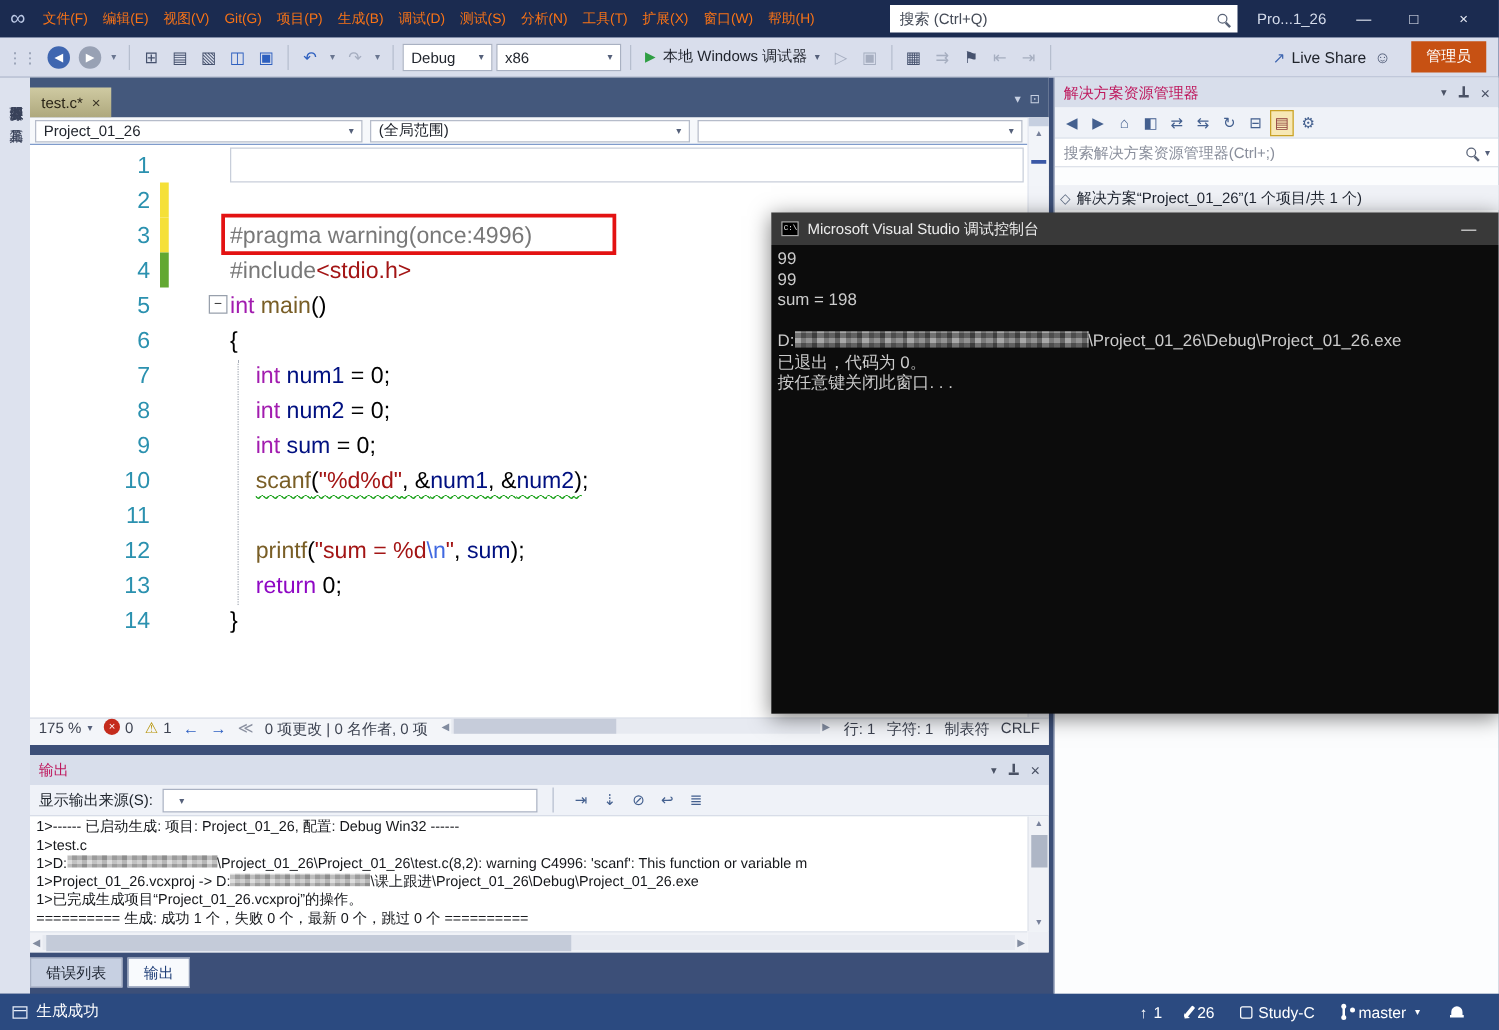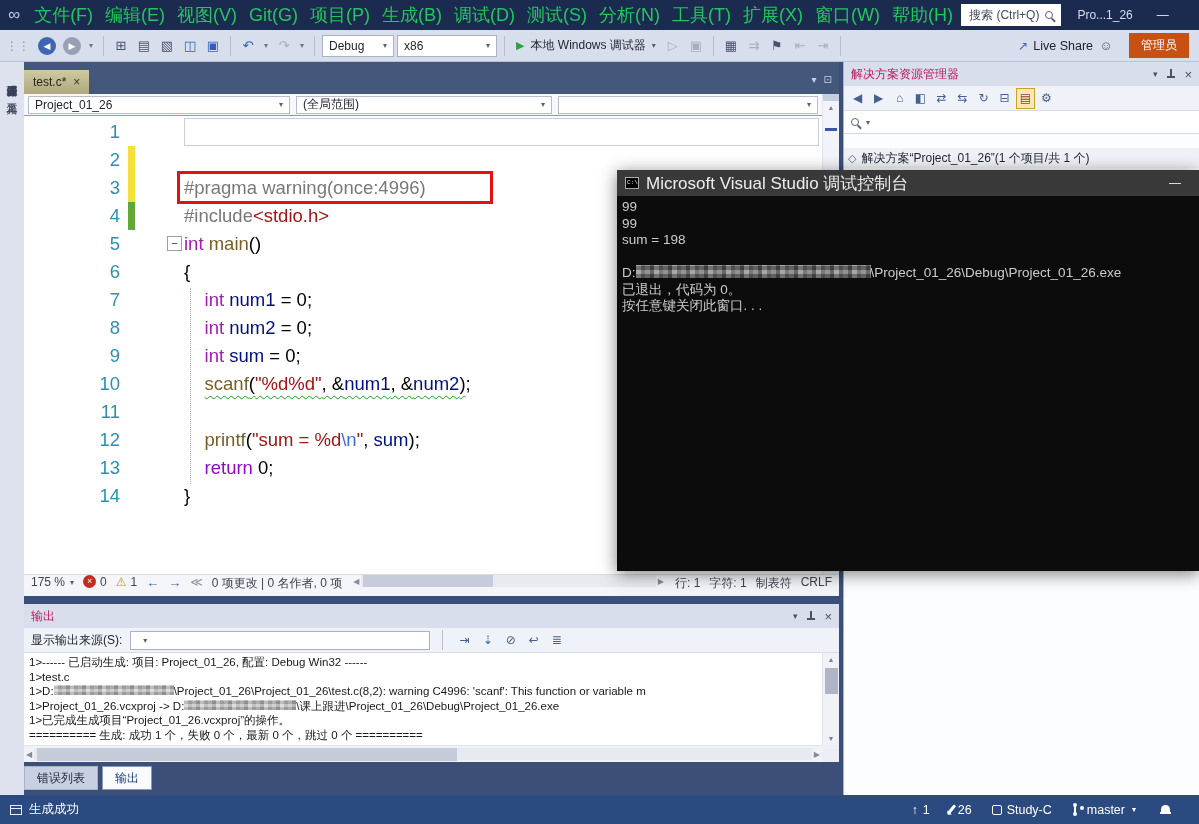--- a/index.html
+++ b/index.html
@@ -2,21 +2,21 @@
 <html><head>
 <meta charset="utf-8">
 <style>
 *{margin:0;padding:0;box-sizing:border-box;font-family:"Liberation Sans","DejaVu Sans",sans-serif}
 html,body{width:1199px;height:824px;overflow:hidden}
 body{position:relative;background:#3C4F78}
 
 .titlebar{position:absolute;left:0;top:0;width:1199px;height:30px;background:#1B2B50;display:flex;align-items:center;padding:0 8px;gap:2px}
 .vs-logo{color:#BCC9E6;font-size:17px;margin-right:6px;font-style:italic}
 #menu-bar{display:flex}
-.menu-item{color:#22c55e;font-size:18px;padding:0 6px;line-height:30px;white-space:nowrap}
+.menu-item{color:#f97316;font-size:11px;padding:0 6px;line-height:30px;white-space:nowrap}
 .qsearch{width:278px;height:22px;background:#fff;display:flex;align-items:center;padding:0 8px;margin-left:auto;gap:6px}
 .qtext{flex:1;font-size:12px;color:#454B57;white-space:nowrap;overflow:hidden}
 .mag{width:8px;height:8px;border:1.5px solid #5A6478;border-radius:50%;position:relative;display:inline-block;flex:none}
 .mag::after{content:"";position:absolute;width:5px;height:1.5px;background:#5A6478;right:-4px;bottom:-2px;transform:rotate(45deg)}
 .wtitle{color:#D5DCEC;font-size:12px;margin:0 8px 0 14px;white-space:nowrap}
 .wbtns{display:flex}
 .wbtns span{width:40px;text-align:center;line-height:30px;color:#E6EAF4;font-size:12px}
 
 .toolbar{position:absolute;left:0;top:30px;width:1199px;height:32px;background:#D9DEEC;border-bottom:1px solid #B9C1D4;display:flex;align-items:center;padding:0 6px;gap:3px}
 .grip{color:#8D97AC;font-size:12px;margin-right:3px}
@@ -82,21 +82,21 @@
 .hscroll{flex:1;display:flex;align-items:center;min-width:100px}
 .sc-ar{font-size:8px;color:#828CA0;padding:0 2px}
 .sc-track{flex:1;height:12px;background:#E7EAF1;position:relative}
 .sc-thumb{position:absolute;left:2px;top:0;height:12px;width:130px;background:#C6CCDA}
 .es-right{white-space:nowrap}
 
 .console{position:absolute;left:617px;top:170px;width:582px;height:401px;z-index:60;box-shadow:0 3px 16px rgba(0,0,0,.5)}
 .con-title{height:26px;background:#393939;display:flex;align-items:center;padding:0 8px;gap:7px}
 .con-icon{width:14px;height:12px;background:#000;border:1px solid #AAA;position:relative;flex:none}
 .con-icon::before{content:"C:\\";position:absolute;left:1px;top:0;font-size:6px;color:#EEE;line-height:10px;font-family:"Liberation Mono",monospace}
-.con-title-text{color:#ECECEC;font-size:17px;flex:1;white-space:nowrap;overflow:hidden}
+.con-title-text{color:#ECECEC;font-size:12px;flex:1;white-space:nowrap;overflow:hidden}
 .con-min{color:#ECECEC;font-size:12px;padding:0 10px}
 .con-body{position:absolute;top:26px;left:0;right:0;bottom:0;background:#0C0C0C;padding:3px 5px;font-family:"Liberation Mono","DejaVu Sans Mono",monospace;font-size:13.5px;color:#CCC;white-space:pre;overflow:hidden}
 .con-line{height:16.5px;line-height:16.5px}
 .mosaic{display:inline-block;height:13px;vertical-align:-1px}
 .mosaic.dark{background-image:repeating-linear-gradient(0deg,rgba(0,0,0,.28) 0 4px,rgba(255,255,255,.10) 4px 8px),repeating-linear-gradient(90deg,#9E9E9E 0 5px,#6B6B6B 5px 9px,#878787 9px 14px,#565656 14px 18px)}
 .mosaic.light{height:10px;vertical-align:0;background-image:repeating-linear-gradient(0deg,rgba(0,0,0,.10) 0 3px,rgba(255,255,255,.25) 3px 6px),repeating-linear-gradient(90deg,#D2D2D2 0 4px,#ADADAD 4px 8px,#C2C2C2 8px 12px,#9E9E9E 12px 16px)}
 
 .tw-header{height:24px;background:#D8DEEB;display:flex;align-items:center;padding:0 7px;flex:none}
 .tw-title{font-size:12px;color:#be185d;flex:1;white-space:nowrap;overflow:hidden}
 .tw-hicons{display:flex;align-items:center;gap:9px;color:#4A5265}
@@ -338,20 +338,21 @@
       <span class="tw-icon">⌂</span>
       <span class="tw-icon">◧</span>
       <span class="tw-icon">⇄</span>
       <span class="tw-icon">⇆</span>
       <span class="tw-icon">↻</span>
       <span class="tw-icon">⊟</span>
       <span class="tw-icon active">▤</span>
       <span class="tw-icon">⚙</span>
     </div>
   <div class="se-search">
+    <span class="ph">搜索解决方案资源管理器(Ctrl+;)</span>
     <span class="mag"></span>
     <span class="ca">▾</span>
   </div>
   <div class="se-body">
     <div class="tree-row">
       <span class="sol-icon">◇</span>
       <span>解决方案“Project_01_26”(1 个项目/共 1 个)</span>
     </div>
   </div>
 </div>

